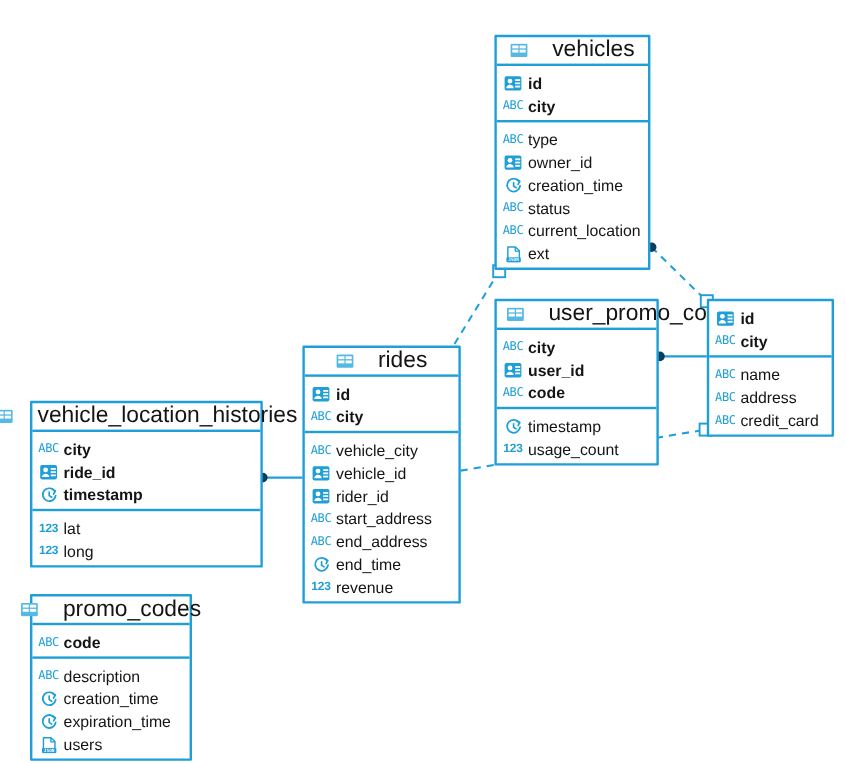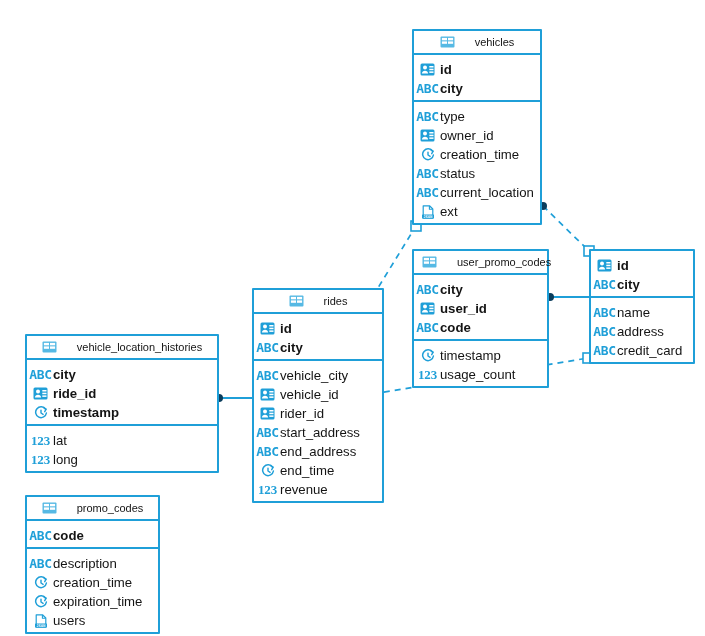--- a/index.html
+++ b/index.html
@@ -19,21 +19,21 @@
     box-sizing:border-box;
     border-radius:1px;
   }
   .ent-header{
     display:flex;align-items:center;justify-content:center;
     gap:20px;
     height:24px;
     padding:0 8px;
     border-bottom:2px solid #1f9fd8;
     box-sizing:border-box;
-    font-size:11px;
+    font-size:19px;
     color:#141414;
     white-space:nowrap;
   }
   .ent-header.left{justify-content:flex-start;}
   .ent-section{
     padding:3px 0 4px 0;
     box-sizing:border-box;
   }
   .ent-section.keys{border-bottom:2px solid #1f9fd8;}
   .field{
@@ -47,27 +47,27 @@
   .field.pk{font-weight:bold;}
 
   
   .ico{
     flex:0 0 auto;
     width:15px;height:15px;
     display:inline-flex;align-items:center;justify-content:center;
   }
   .ico svg{display:block;}
   .ico.num{
-    font-family:Liberation Serif, serif;
-    font-size:13px;font-weight:bold;color:#1f9fd8;letter-spacing:-0.2px;
+    font-family:Liberation Sans, sans-serif;
+    font-size:10px;font-weight:bold;color:#1f9fd8;letter-spacing:-0.2px;
     line-height:1;
   }
   .ico.abc{
     font-family:"DejaVu Sans Mono","Liberation Mono",monospace;
-    font-size:13px;font-weight:bold;color:#1f9fd8;letter-spacing:-0.3px;
+    font-size:10px;font-weight:normal;color:#1f9fd8;letter-spacing:-0.3px;
     line-height:1;
   }
 
   
 </style>
 </head>
 <body>
 
 <div id="canvas">
   <svg id="edges" viewBox="0 0 705 636" xmlns="http://www.w3.org/2000/svg">

